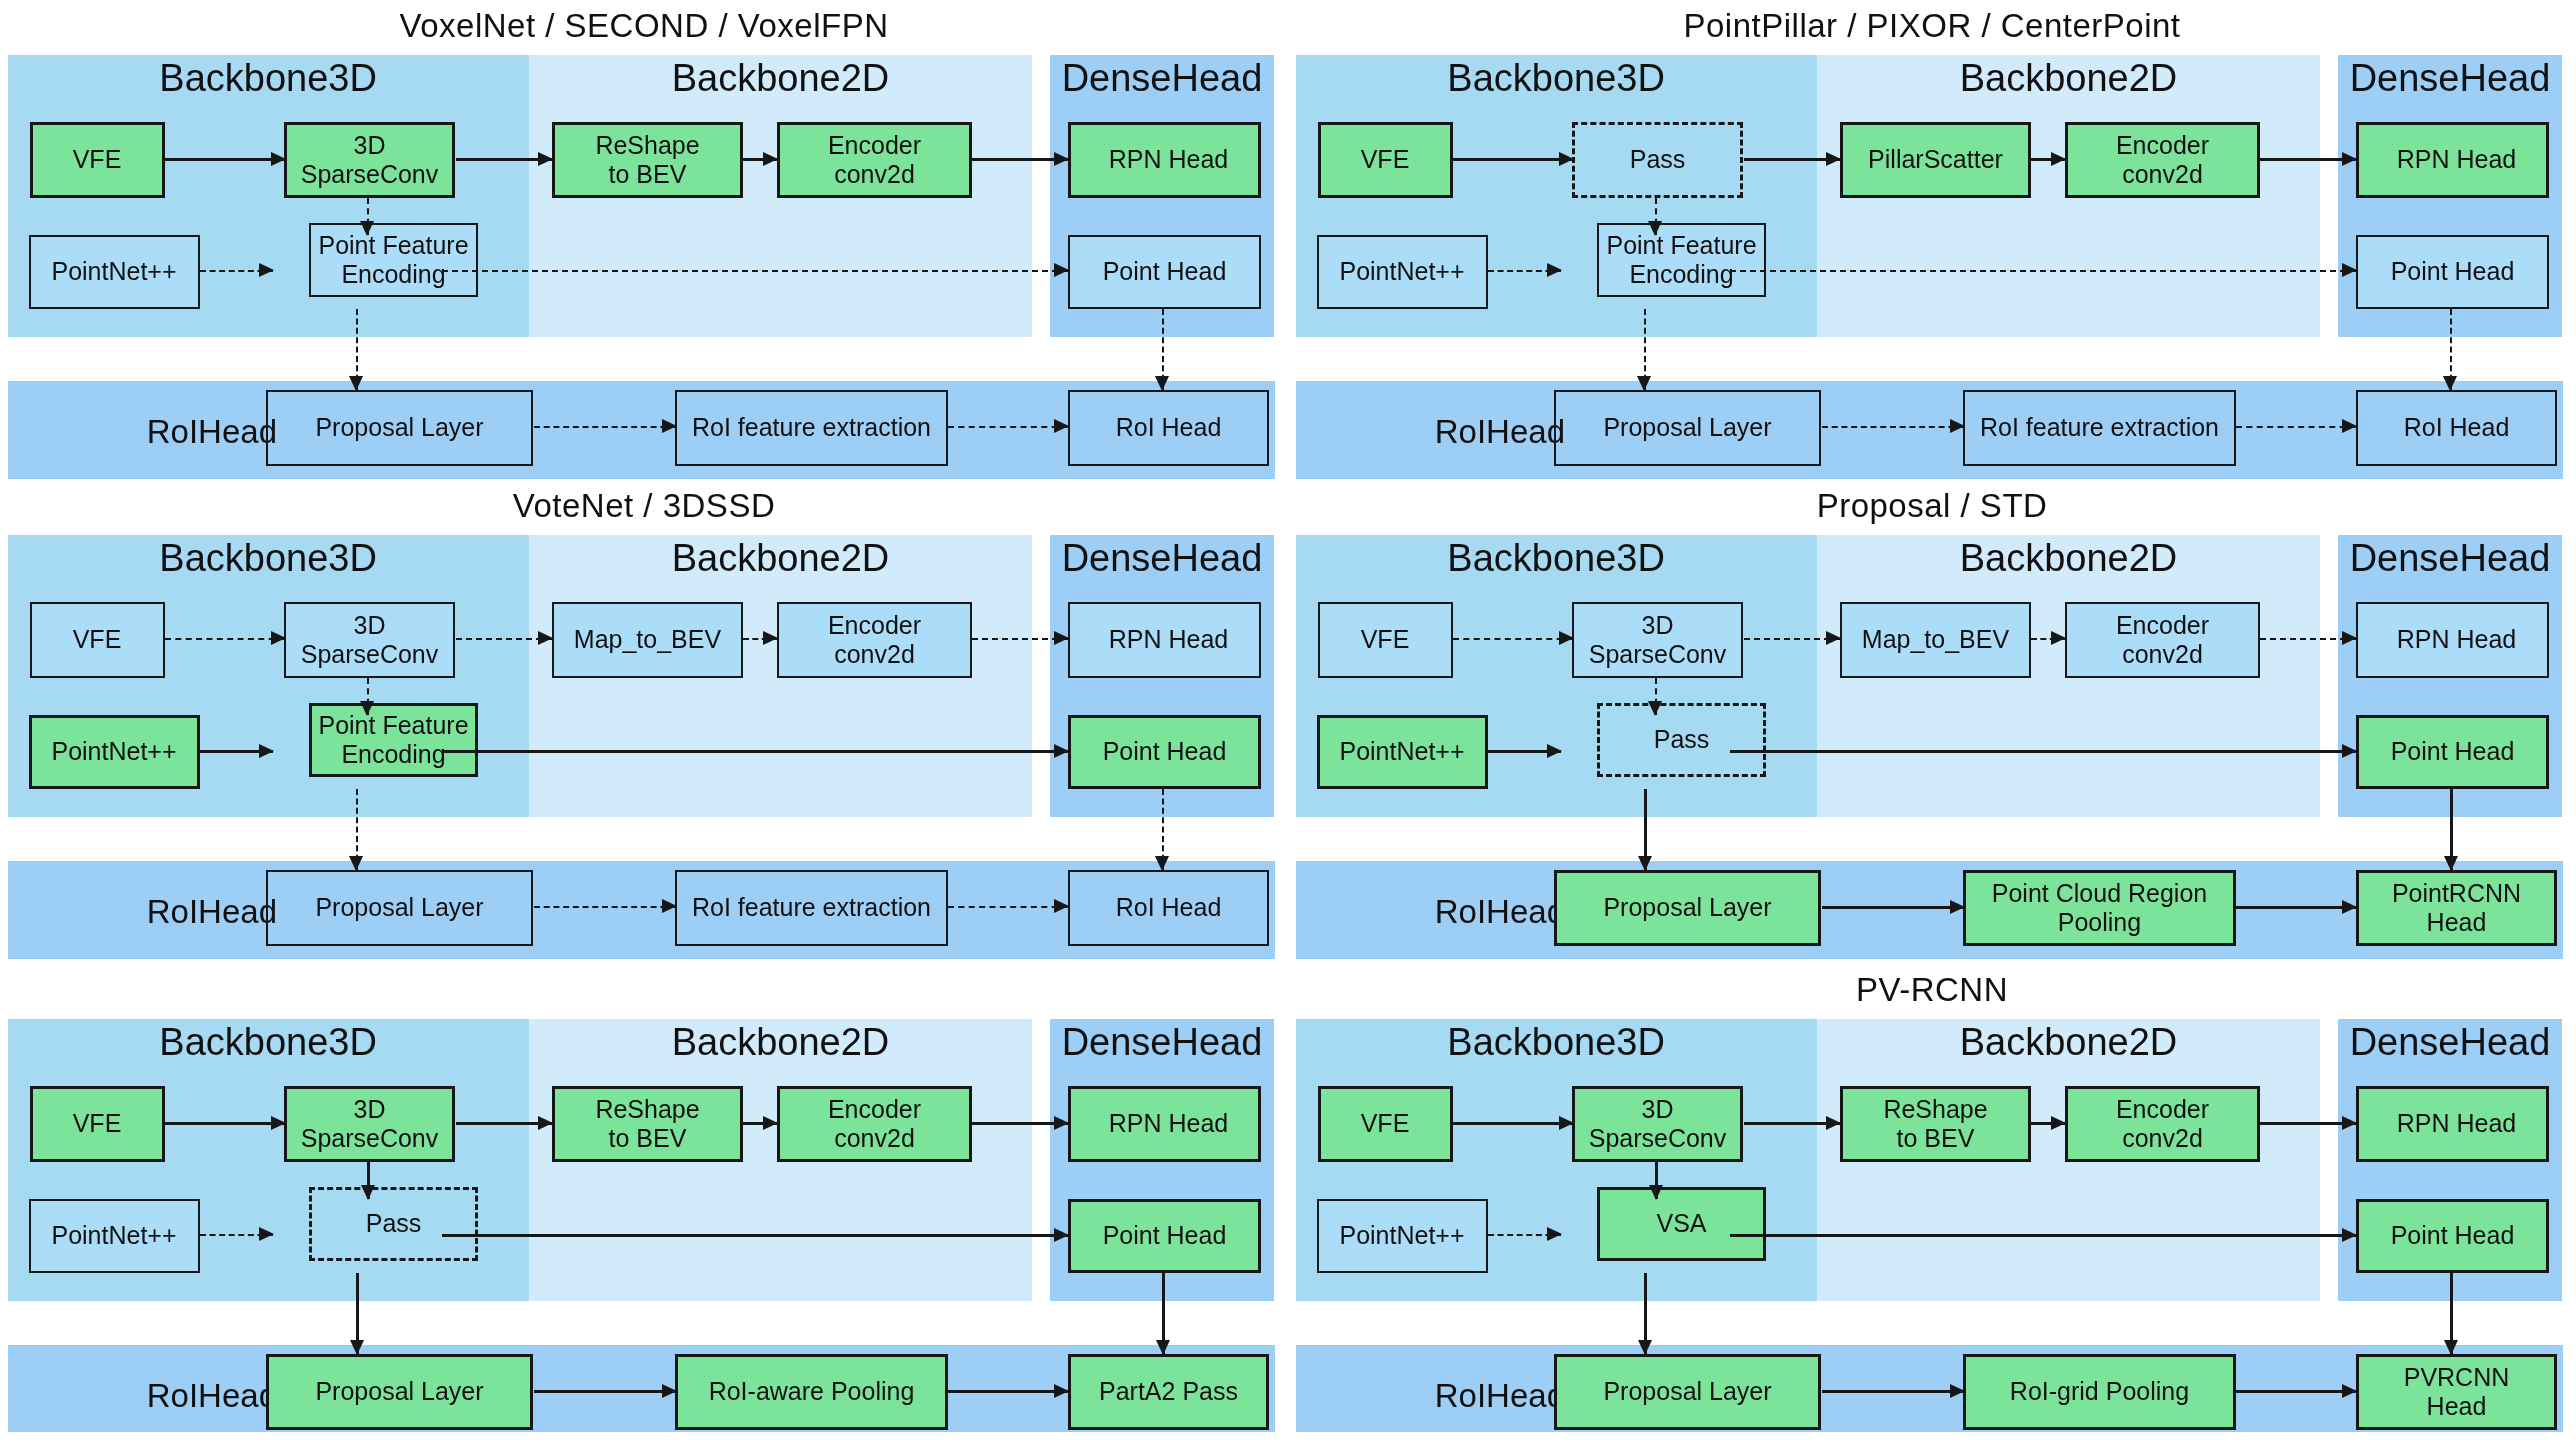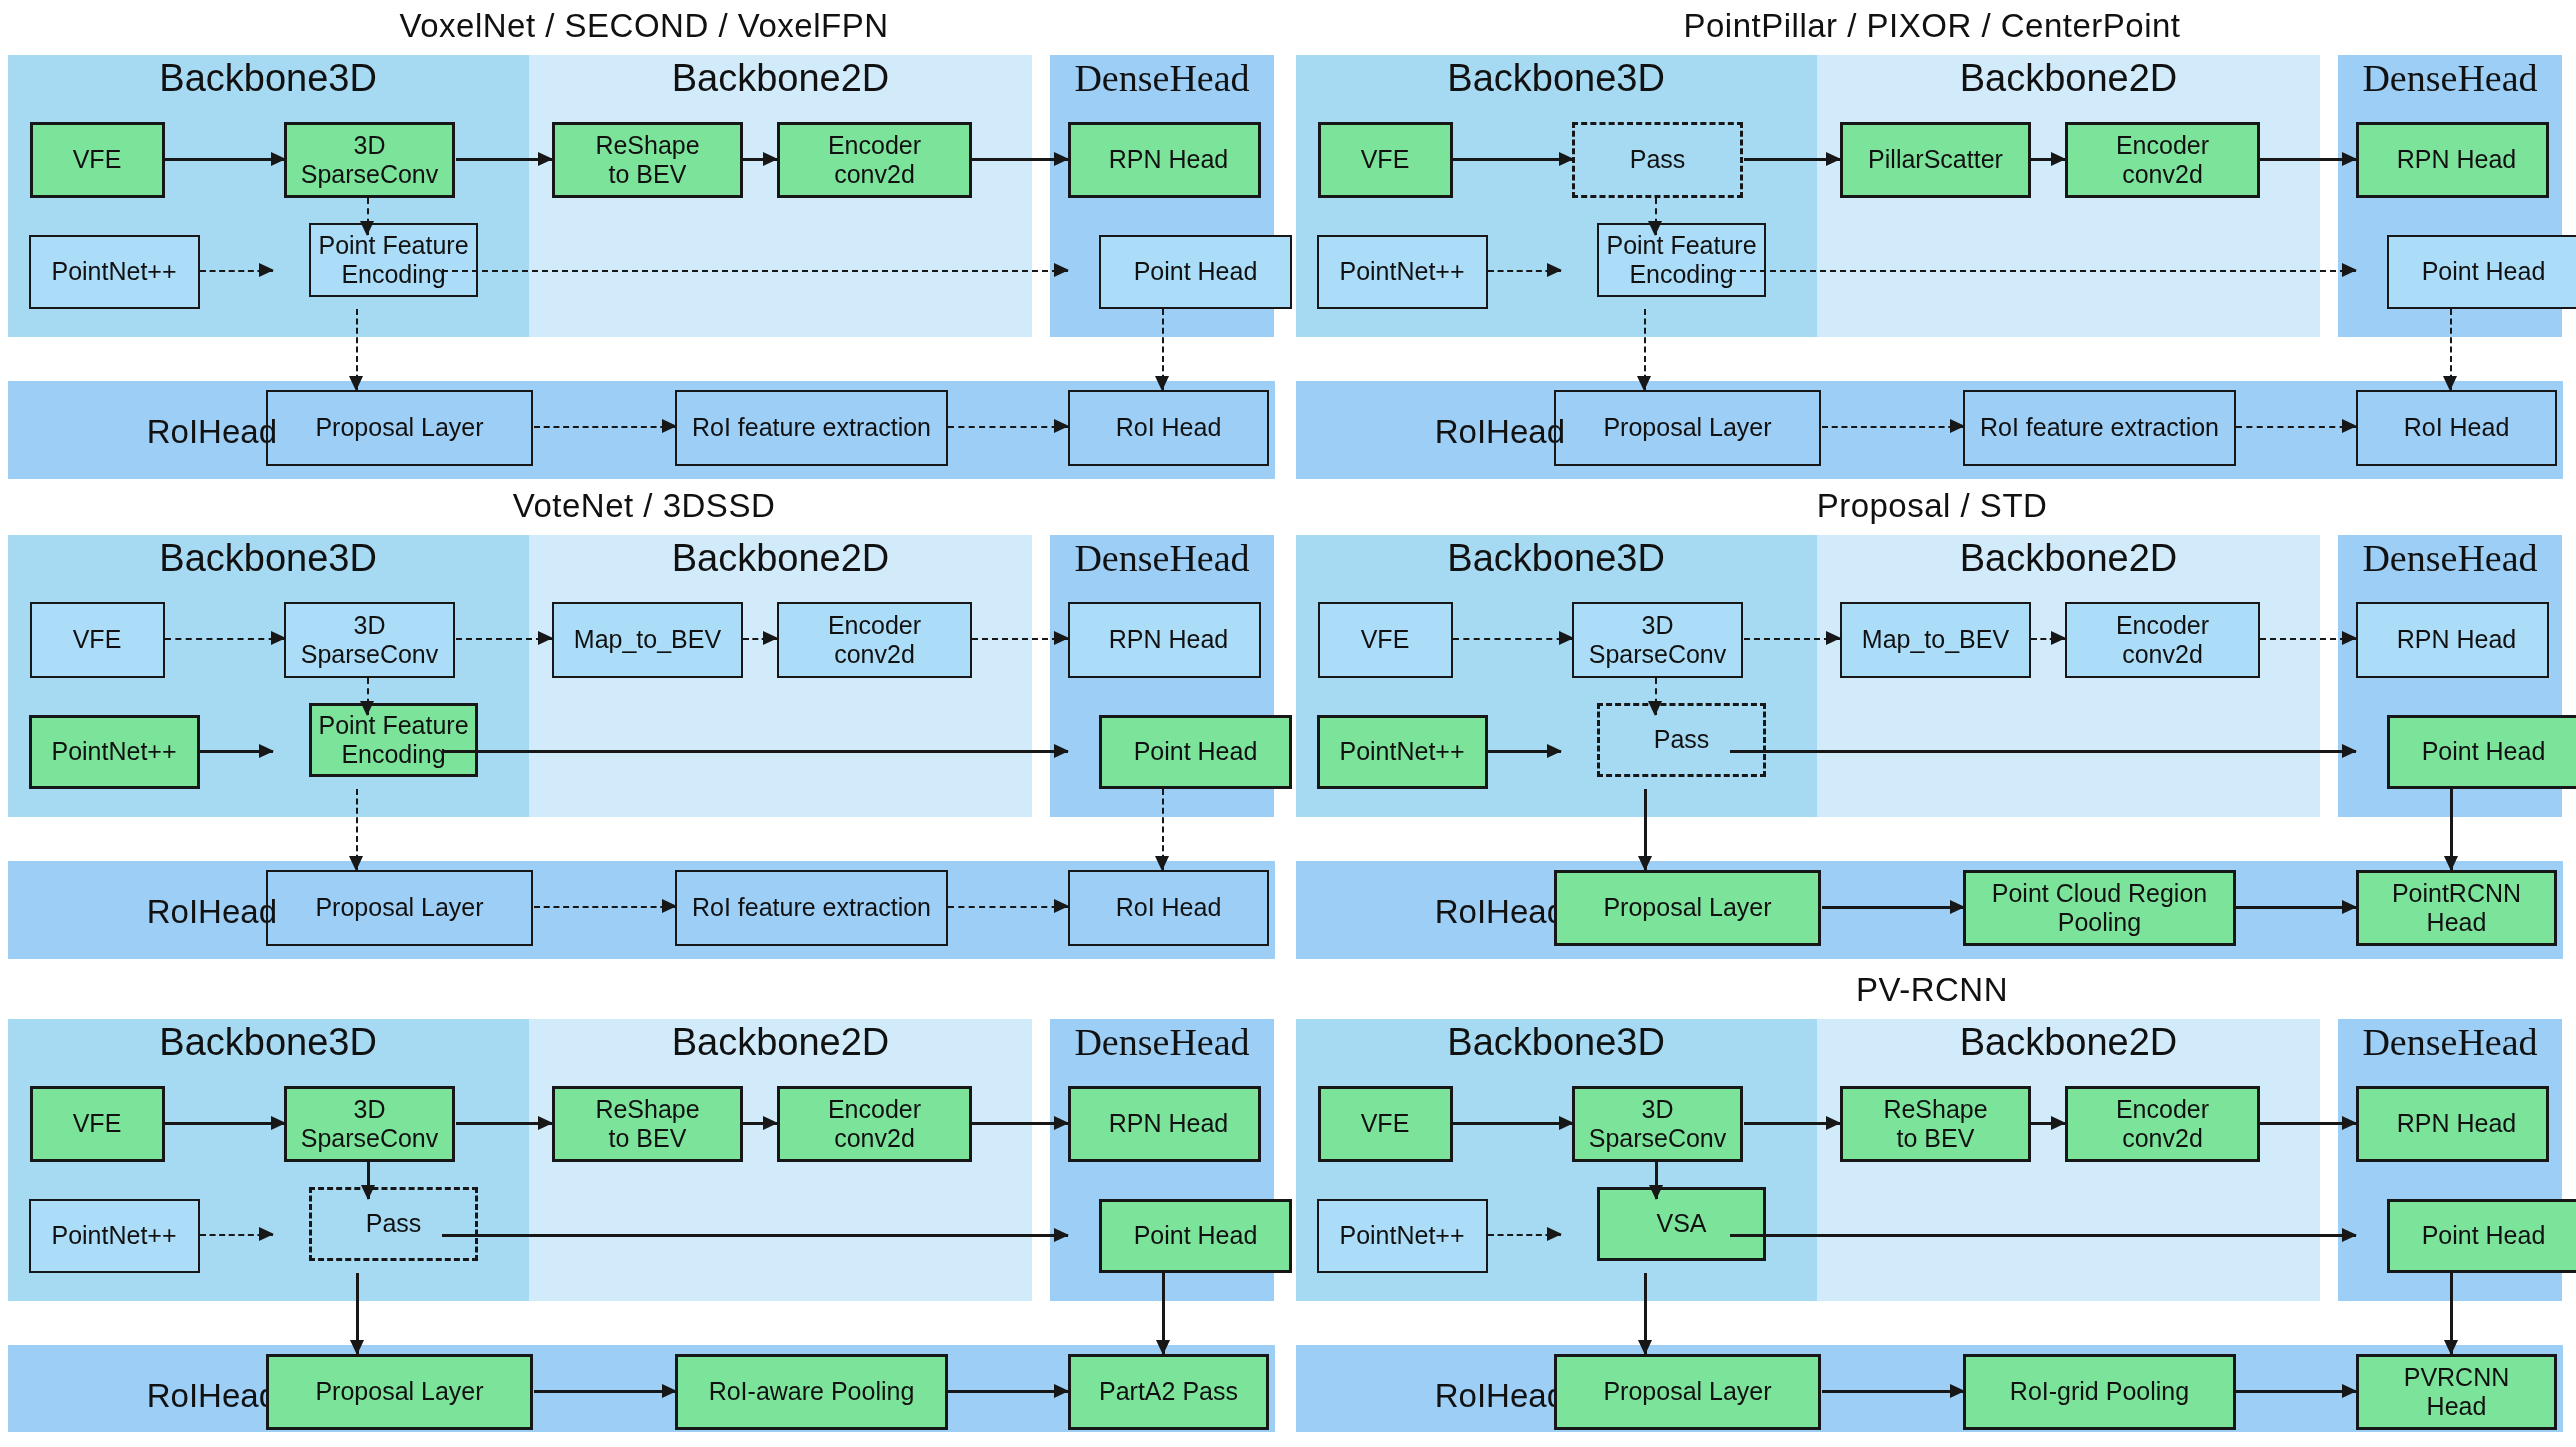--- a/index.html
+++ b/index.html
@@ -14,21 +14,21 @@
     text-align:center;font-size:33px;line-height:48px;letter-spacing:0.5px;
   }
   .sec{position:absolute;top:55px;height:282px;}
   .sec3d{left:7.6px;width:521px;background:var(--c3d);}
   .sec2d{left:529px;width:503px;background:var(--c2d);}
   .dense{left:1050px;width:224px;background:var(--cdh);}
   .roistrip{position:absolute;left:7.6px;top:381px;width:1267px;height:98px;background:var(--crh);}
   .seclabel{position:absolute;top:61px;font-size:38px;line-height:34px;text-align:center;}
   .l3d{left:7.6px;width:521px;}
   .l2d{left:529px;width:503px;}
-  .ldense{left:1050px;width:224px;font-family:Liberation Serif, serif;}
+  .ldense{left:1050px;width:224px;}
   .roilabel{position:absolute;left:77px;top:413px;width:200px;font-size:33px;text-align:right;}
 
   .box{
     position:absolute;box-sizing:border-box;border:2.9px solid var(--line);
     display:flex;align-items:center;justify-content:center;
     text-align:center;white-space:pre-line;font-size:25px;line-height:29.5px;
     background:transparent;
   }
   .green{background:var(--green);border-width:3.8px;}
   .plain{background:var(--boxblue);}
@@ -38,21 +38,21 @@
 
   
   .r1c1{left:29.5px;top:122px;width:135px;height:76px;}
   .r1c2{left:284px;top:122px;width:171px;height:76px;}
   .r1c3{left:552px;top:122px;width:191px;height:76px;}
   .r1c4{left:777px;top:122px;width:195px;height:76px;}
   .r1c5{left:1068px;top:122px;width:193px;height:76px;padding-left:8px;}
   
   .r2c1{left:28.5px;top:235px;width:171px;height:74px;}
   .r2c2{left:273px;top:223px;width:169px;height:74px;margin-left:36px;}
-  .r2c3{left:1068px;top:235px;width:193px;height:74px;margin-left:31px;}
+  .r2c3{left:1068px;top:235px;width:193px;height:74px;}
   
   .roic1{left:266px;top:390px;width:267px;height:76px;}
   .roic2{left:675px;top:390px;width:273px;height:76px;}
   .roic3{left:1068px;top:390px;width:201px;height:76px;}
 
   
   .harrow{position:absolute;height:0;border-top:3.8px solid var(--line);}
   .harrow.dashed{border-top:2.9px dashed var(--line);}
   .harrow::after{
     content:"";position:absolute;right:-1px;top:-9.5px;width:0;height:0;

